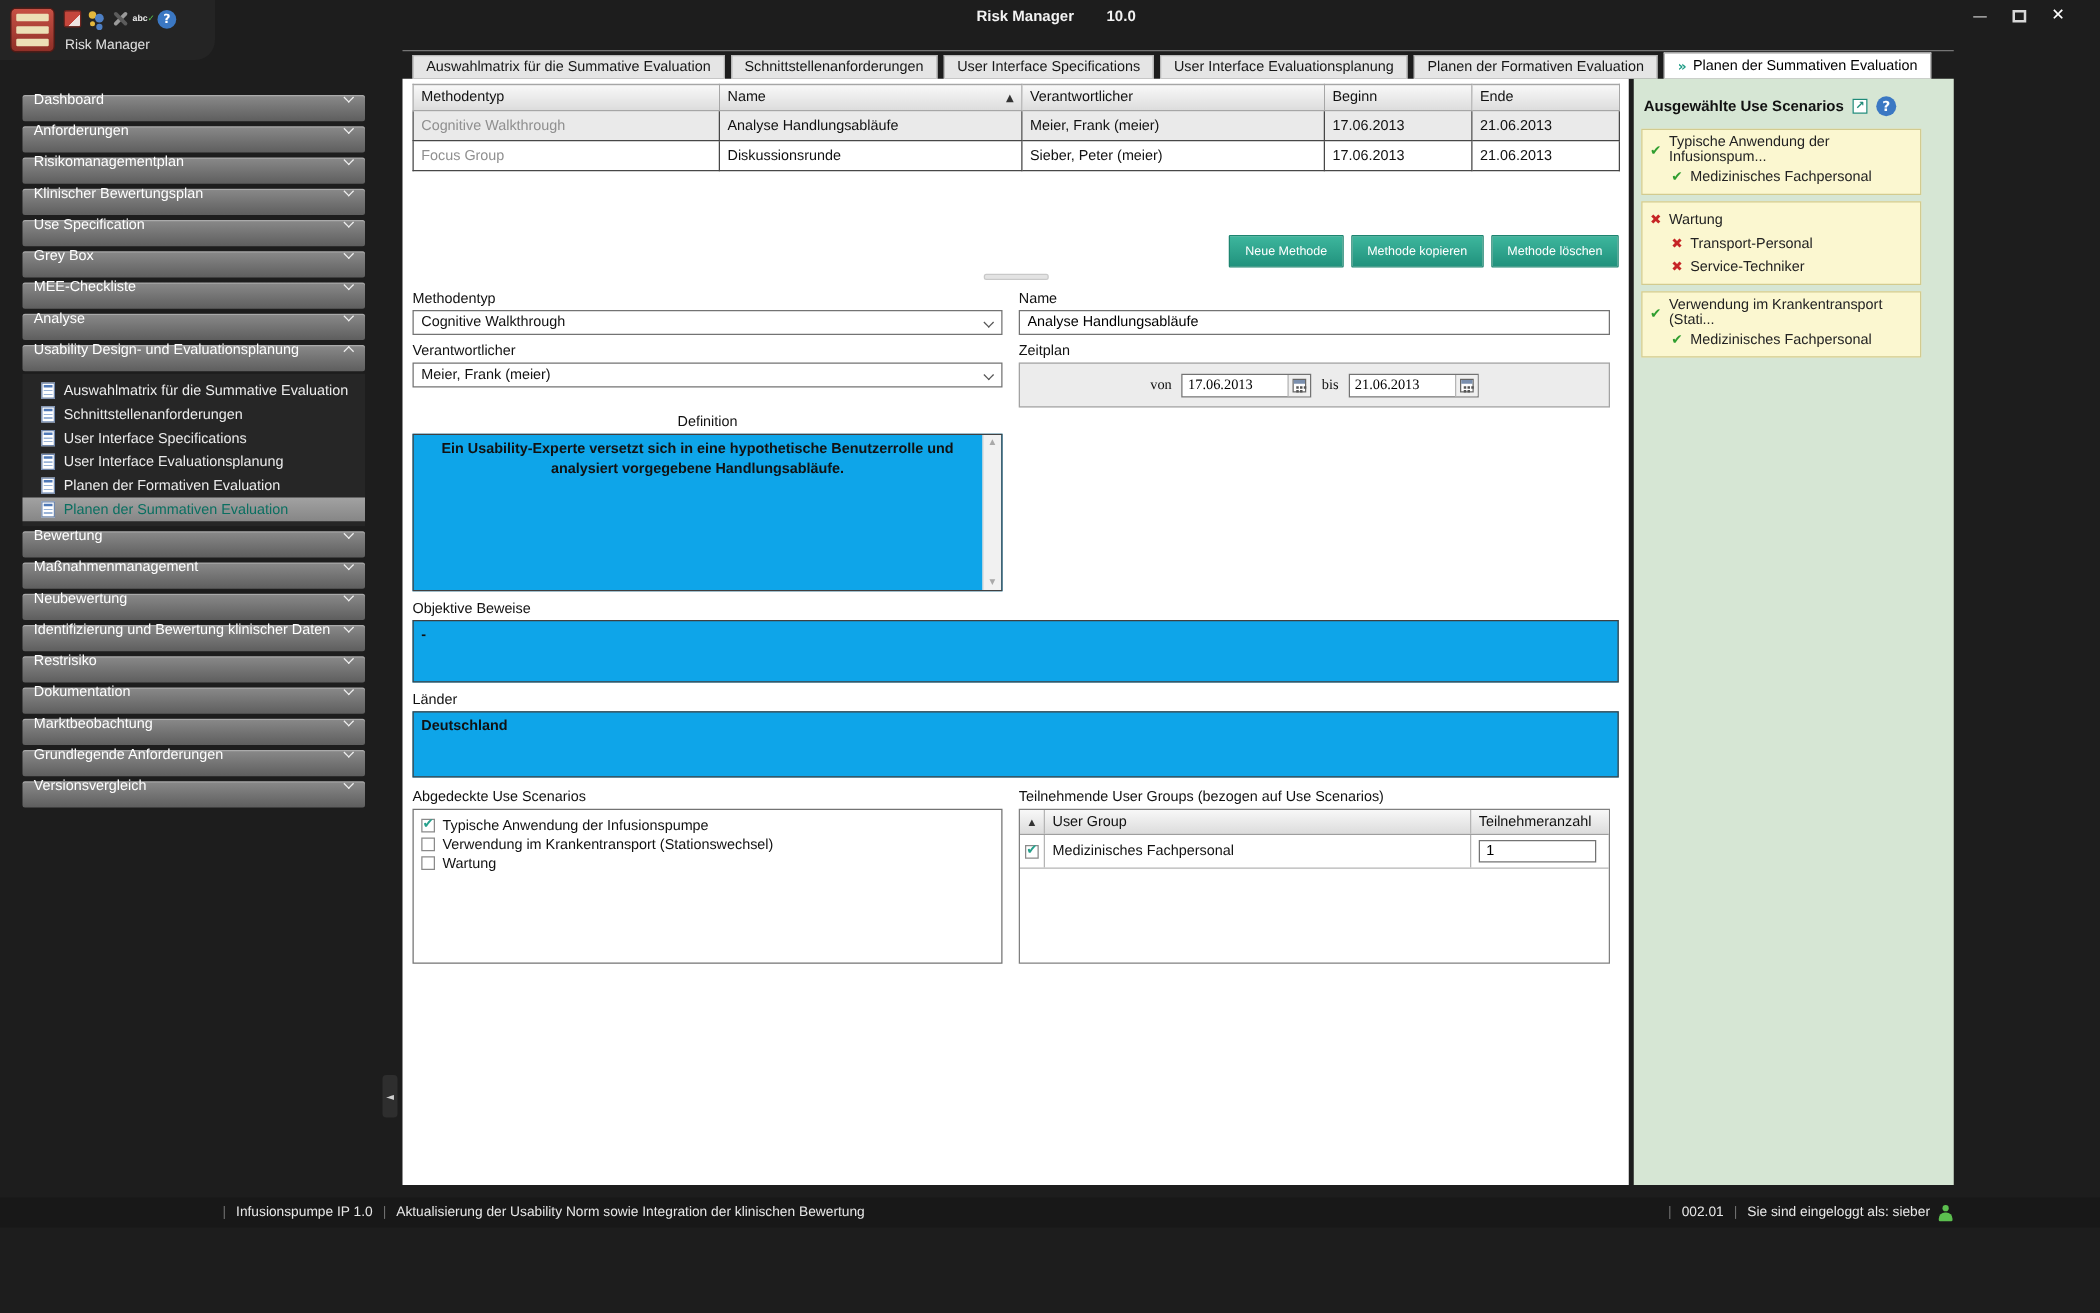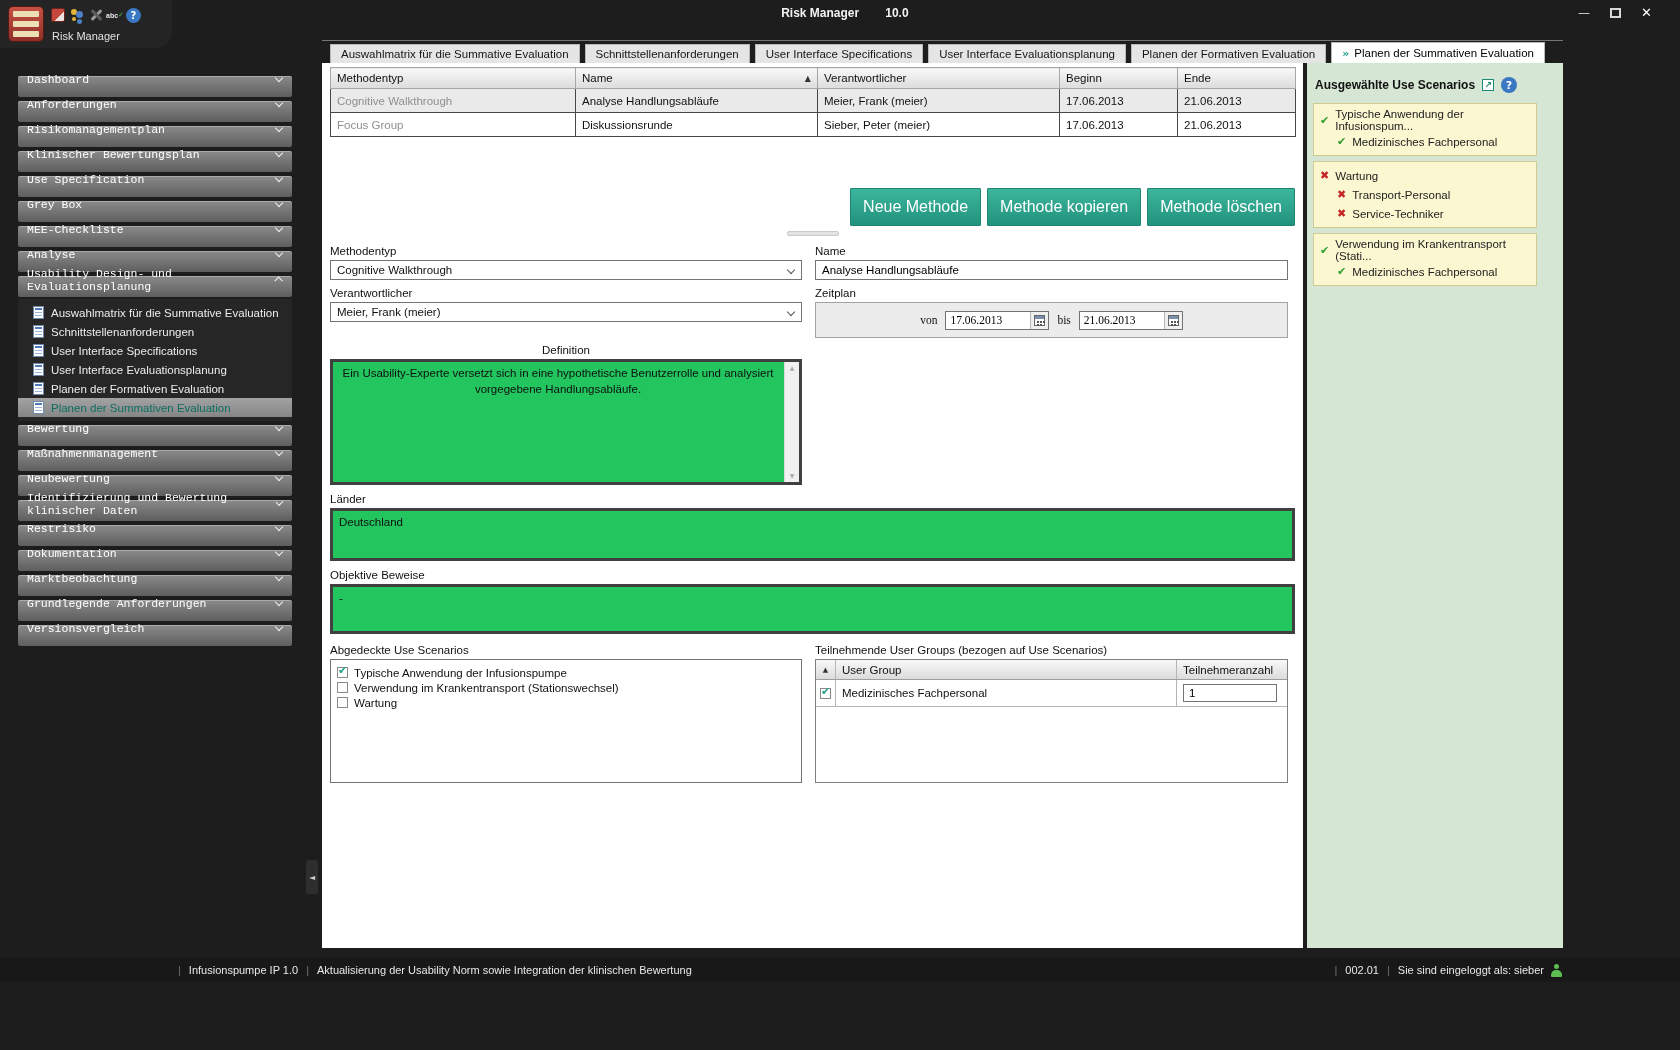--- a/index.html
+++ b/index.html
@@ -31,21 +31,21 @@
   .tico-tools::after { background:#5c5c5c; transform:rotate(-45deg); }
   .tico-abc { font-size:7px; color:#e8e8e8; font-weight:bold; letter-spacing:0; }
   .tico-abc em { font-style:normal; color:#57c24f; font-family:"DejaVu Sans",sans-serif; }
   .tico-help { width:15px; height:15px; border-radius:50%; background:#3b78c3; color:#fff; font-weight:bold; font-size:10px; font-family:"DejaVu Sans",sans-serif; display:flex; align-items:center; justify-content:center; }
   .brand-label { position:absolute; left:52px; top:30px; font-size:11px; color:#e2e2e2; }
 
   
   .sidebar { position:absolute; left:18px; top:76px; width:274px; }
   .sb-item { display:flex; align-items:center; justify-content:space-between; height:21px; padding:0 10px 14px 9px;
              background:linear-gradient(#8a8a8a,#5e5e5e); border-radius:2px; color:#fff; font-size:11.5px;
-             margin-bottom:4px; box-shadow:inset 0 1px 0 rgba(255,255,255,.28); cursor:default;font-family:Liberation Mono, monospace; }
+             margin-bottom:4px; box-shadow:inset 0 1px 0 rgba(255,255,255,.28); cursor:default; }
   .chev { width:6px; height:6px; border-right:1.5px solid #f0f0f0; border-bottom:1.5px solid #f0f0f0; transform:rotate(45deg); margin-top:-3px; }
   .chev.up { transform:rotate(225deg); margin-top:3px; }
   .sb-sub { background:#262626; margin:-2px 0 4px; padding:4px 0; }
   .sb-subitem { display:flex; align-items:center; gap:7px; height:19px; padding-left:15px; color:#ececec; font-size:11.5px; }
   .sb-subitem.selected { background:linear-gradient(#a2a2a2,#868686); color:#0b6f61; }
   .doc-icon { width:11px; height:13px; background:#fff; border:1px solid #7188ad; position:relative; flex:0 0 auto; }
   .doc-icon::before { content:""; position:absolute; left:1px; right:1px; top:1px; height:2px; background:#4f79b8; }
   .doc-icon::after { content:""; position:absolute; left:1px; right:1px; top:5px; height:6px;
                      background:repeating-linear-gradient(to bottom,#9ab4d8 0 1px,transparent 1px 3px); }
   .collapse { position:absolute; left:306px; top:860px; width:12px; height:34px; background:#2e2e2e; border-radius:3px;
@@ -64,42 +64,42 @@
 
   table.methods { width:965px; border-collapse:collapse; table-layout:fixed; font-size:11.5px; }
   table.methods th { height:21px; background:linear-gradient(#f8f8f8,#dcdcdc); border:1px solid #a6a6a6;
                      text-align:left; padding:0 6px; font-weight:normal; color:#111; position:relative; }
   table.methods th .sort { position:absolute; right:6px; top:6px; font-size:8px; color:#333; font-family:"DejaVu Sans",sans-serif; }
   table.methods td { height:24px; border:1px solid #474747; padding:0 6px; background:#fff; overflow:hidden; white-space:nowrap; }
   table.methods tr.sel td { background:#eaeaea; }
   table.methods td.mtype { color:#8f8f8f; }
 
   .btn-row { margin-top:51px; display:flex; justify-content:flex-end; gap:6px; }
-  .tealbtn { height:38px; padding:0 12px; background:linear-gradient(#3db69d,#21927d); color:#fff;
-             border:1px solid #1d8570; border-radius:1px; font-size:16px; font-family:inherit; }
+  .tealbtn { height:26px; padding:0 12px; background:linear-gradient(#3db69d,#21927d); color:#fff;
+             border:1px solid #1d8570; border-radius:1px; font-size:10px; font-family:inherit; }
   .splitter { margin-top:5px; height:6px; display:flex; justify-content:center; }
   .splitter i { width:52px; height:5px; background:#e3e3e3; border:1px solid #c9c9c9; border-radius:2px; }
 
   .grid2 { display:grid; grid-template-columns:472px 473px; column-gap:13px; }
   .flabel { height:13px; line-height:13px; margin-bottom:2px; }
   .select { position:relative; height:20px; border:1px solid #737373; background:#fff; display:flex; align-items:center; padding:0 22px 0 6px; }
   .select .dd { position:absolute; right:7px; top:6px; width:6px; height:6px; border-right:1.5px solid #555; border-bottom:1.5px solid #555; transform:rotate(45deg); }
   .ti { height:20px; width:100%; border:1px solid #737373; padding:0 6px; font-size:11.5px; font-family:inherit; background:#fff; }
 
   .zcell { position:relative; }
   .zbox { margin-top:2px; height:36px; border:1px solid #a3a3a3; background:#ececec; display:flex; align-items:center; justify-content:center; gap:8px;font-family:Liberation Serif, serif; }
   .datebox { display:flex; width:104px; height:19px; border:1px solid #737373; background:#fff; }
   .datebox input { flex:1; min-width:0; border:none; padding:0 4px; font-size:11.5px; font-family:inherit; background:transparent; }
   .calbtn { width:18px; border-left:1px solid #b5b5b5; background:#f0f0f0; display:flex; align-items:center; justify-content:center; }
   .cal-icon { width:11px; height:11px; border:1px solid #666; background:#fff; position:relative; }
   .cal-icon::before { content:""; position:absolute; left:0; right:0; top:0; height:3px; background:#7a8fae; }
   .cal-icon::after { content:""; position:absolute; left:2px; top:5px; width:2px; height:2px; background:#555;
                      box-shadow:3px 0 #555, 6px 0 #555, 0 3px #555, 3px 3px #555; }
 
-  .tbox { position:relative; border:3px solid #404040; background:#22c55e; padding:3px 22px 3px 6px; line-height:1.4; overflow:hidden; }
+  .tbox { position:relative; border:1px solid #404040; background:#0ea5e9; padding:3px 22px 3px 6px; line-height:1.4; overflow:hidden;font-weight:bold; }
   .track { position:absolute; top:0; right:0; bottom:0; width:15px; background:#f1f1f1; border-left:1px solid #dadada;
            display:flex; flex-direction:column; justify-content:space-between; align-items:center; padding:2px 0;
            color:#a9a9a9; font-size:6px; font-family:"DejaVu Sans",sans-serif; }
   .h126 { height:126px; } .h53 { height:53px; } .h50 { height:50px; }
 
   .list-box { border:1px solid #737373; background:#fff; height:124px; padding:5px 6px; }
   .chkrow { display:flex; align-items:center; gap:6px; height:15px; }
   .cb { width:11px; height:11px; border:1px solid #8a8a8a; background:#fff; position:relative; flex:0 0 auto; }
   .cb .mark { position:absolute; top:-4px; left:0; color:#26a08c; font-weight:bold; font-size:11px; font-family:"DejaVu Sans",sans-serif; }
 
@@ -394,27 +394,27 @@
           <span>Ein Usability-Experte  versetzt sich in eine hypothetische Benutzerrolle und analysiert vorgegebene Handlungsabläufe.</span>
           <span class="track">
               <span>▲</span>
               <span>▼</span>
             </span>
         </div>
       </div>
     </div>
 
     <div style="margin-top:8px;">
+      <div class="flabel">Objektive Beweise</div>
+      <div class="tbox h50"><span>-</span></div>
+    </div>
+
+    <div style="margin-top:8px;">
       <div class="flabel">Länder</div>
       <div class="tbox h53"><span>Deutschland</span></div>
-    </div>
-
-    <div style="margin-top:8px;">
-      <div class="flabel">Objektive Beweise</div>
-      <div class="tbox h50"><span>-</span></div>
     </div>
 
     <div class="grid2" style="margin-top:10px;">
       <div>
         <div class="flabel">Abgedeckte Use Scenarios</div>
         <div class="list-box">
           <div class="chkrow">
             <span class="cb">
                 <span class="mark">✔</span>
               </span>

